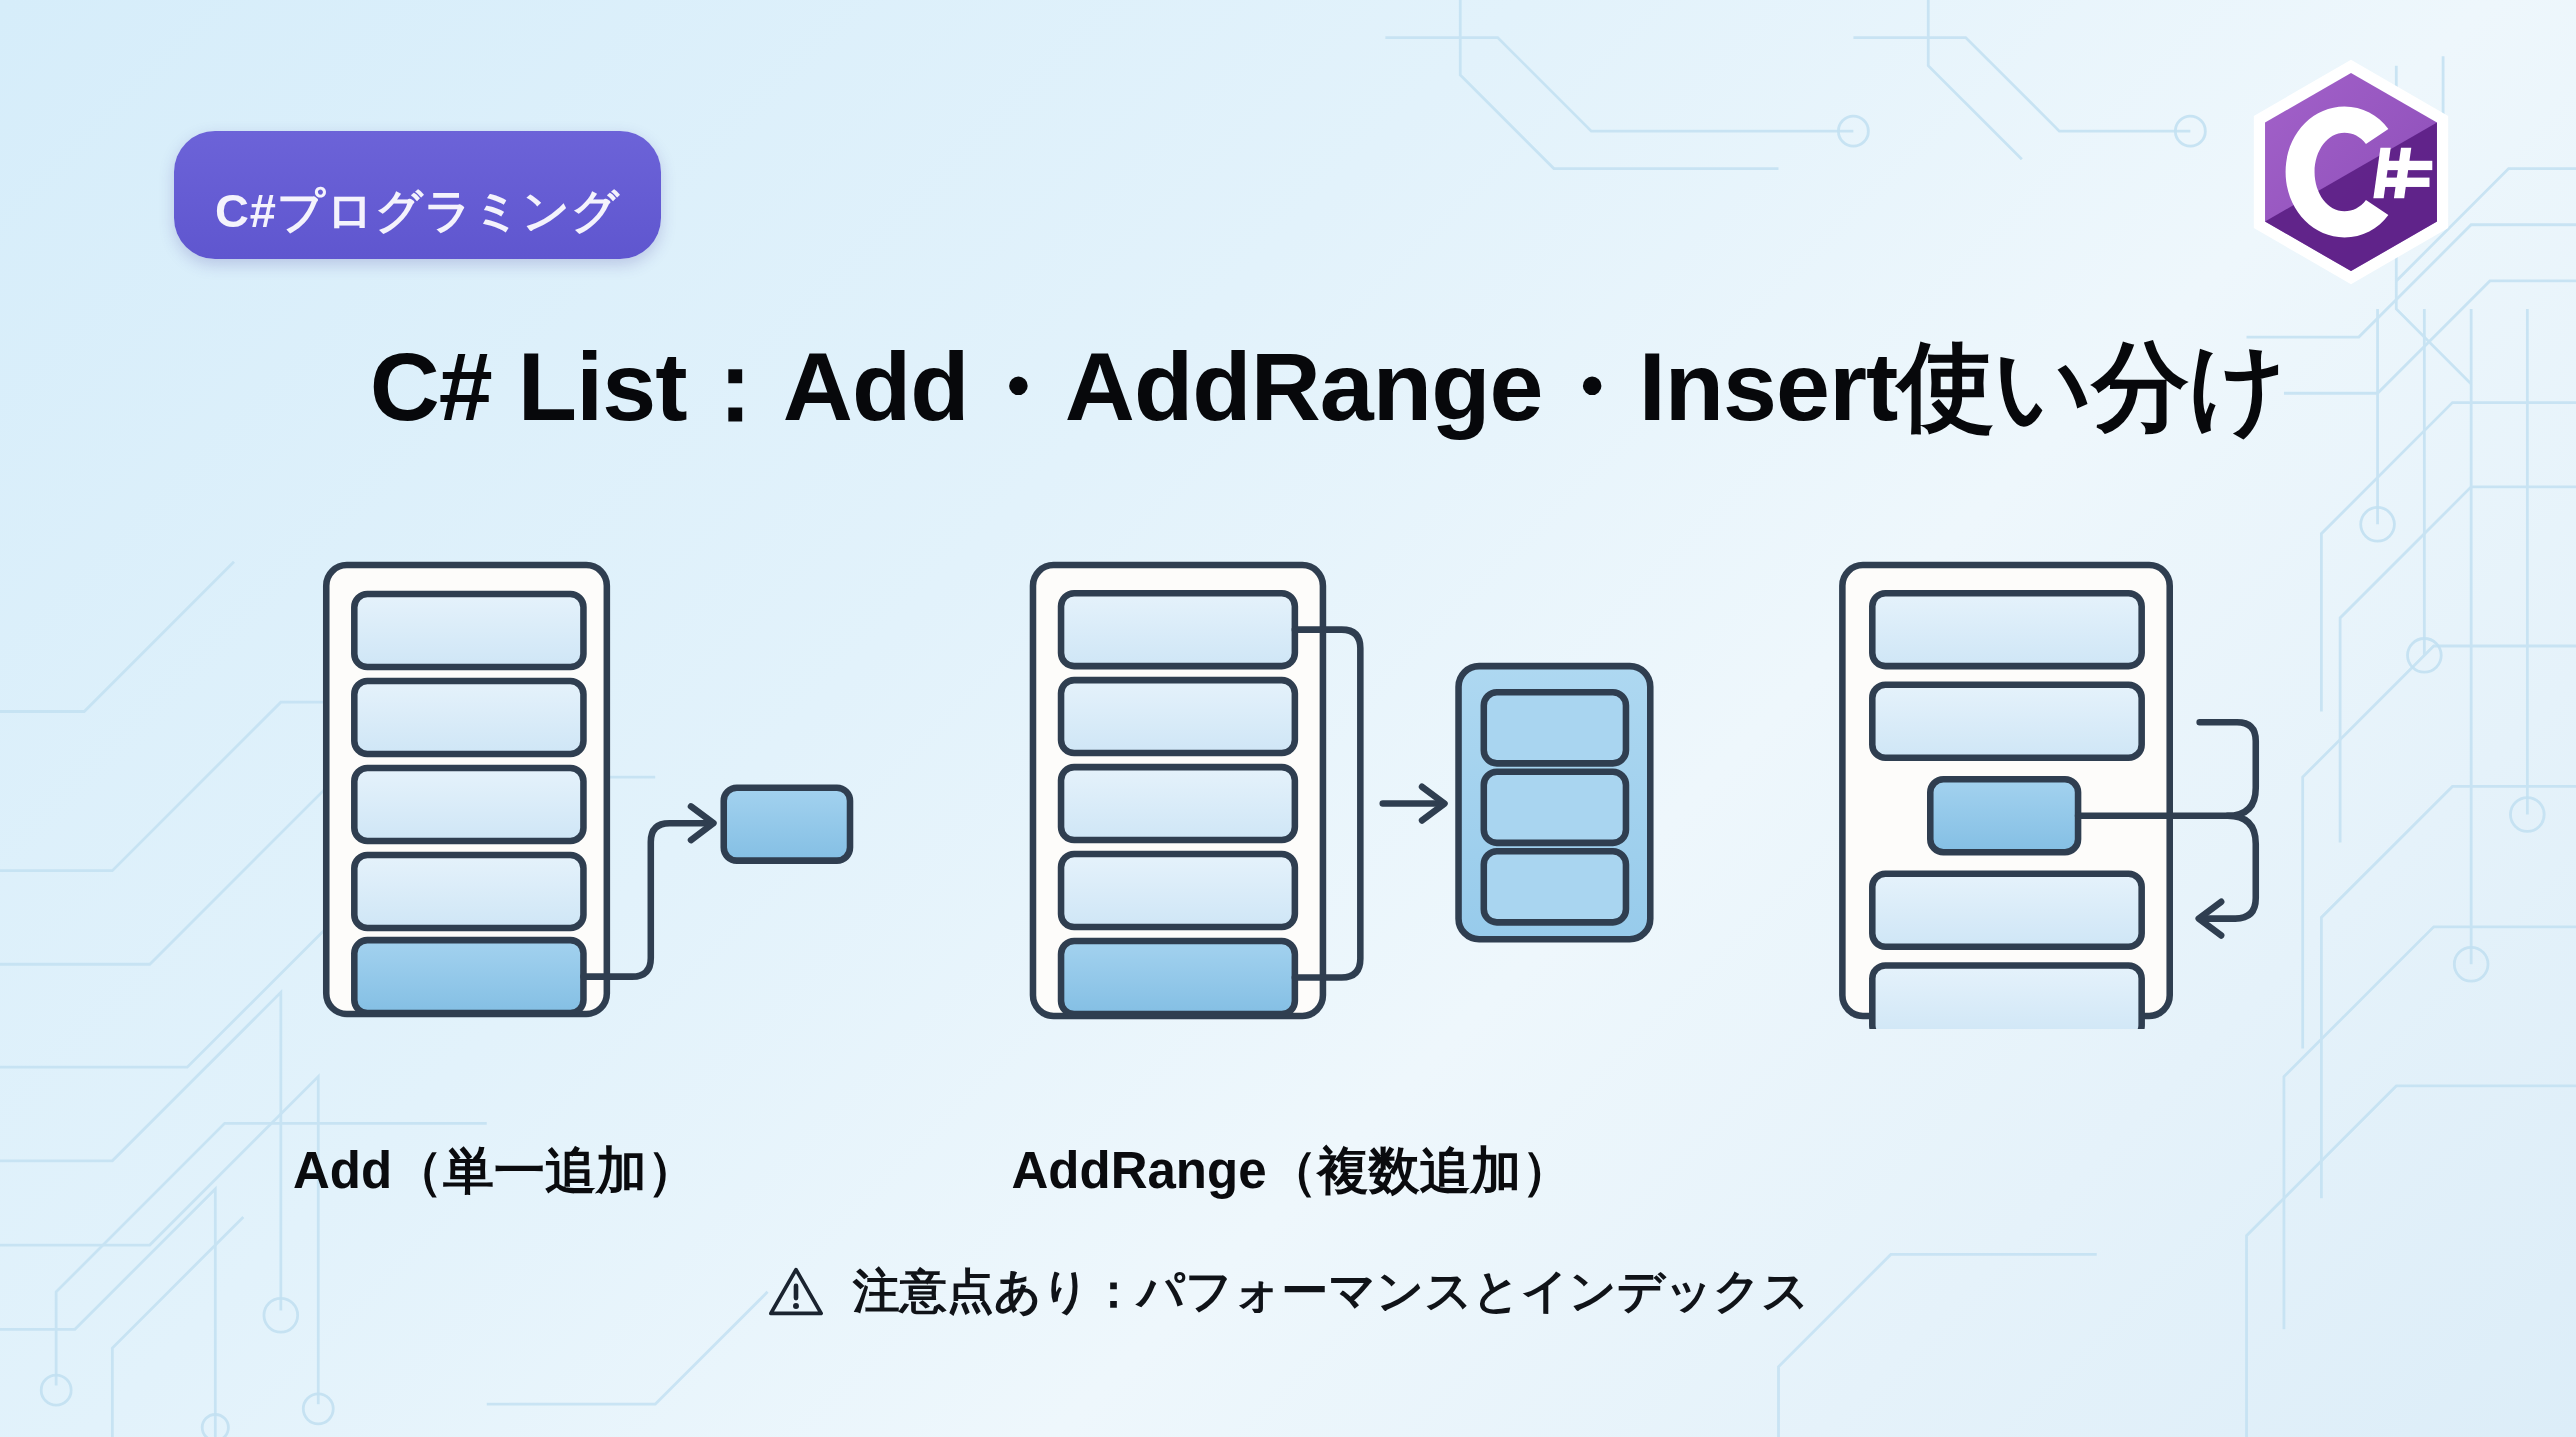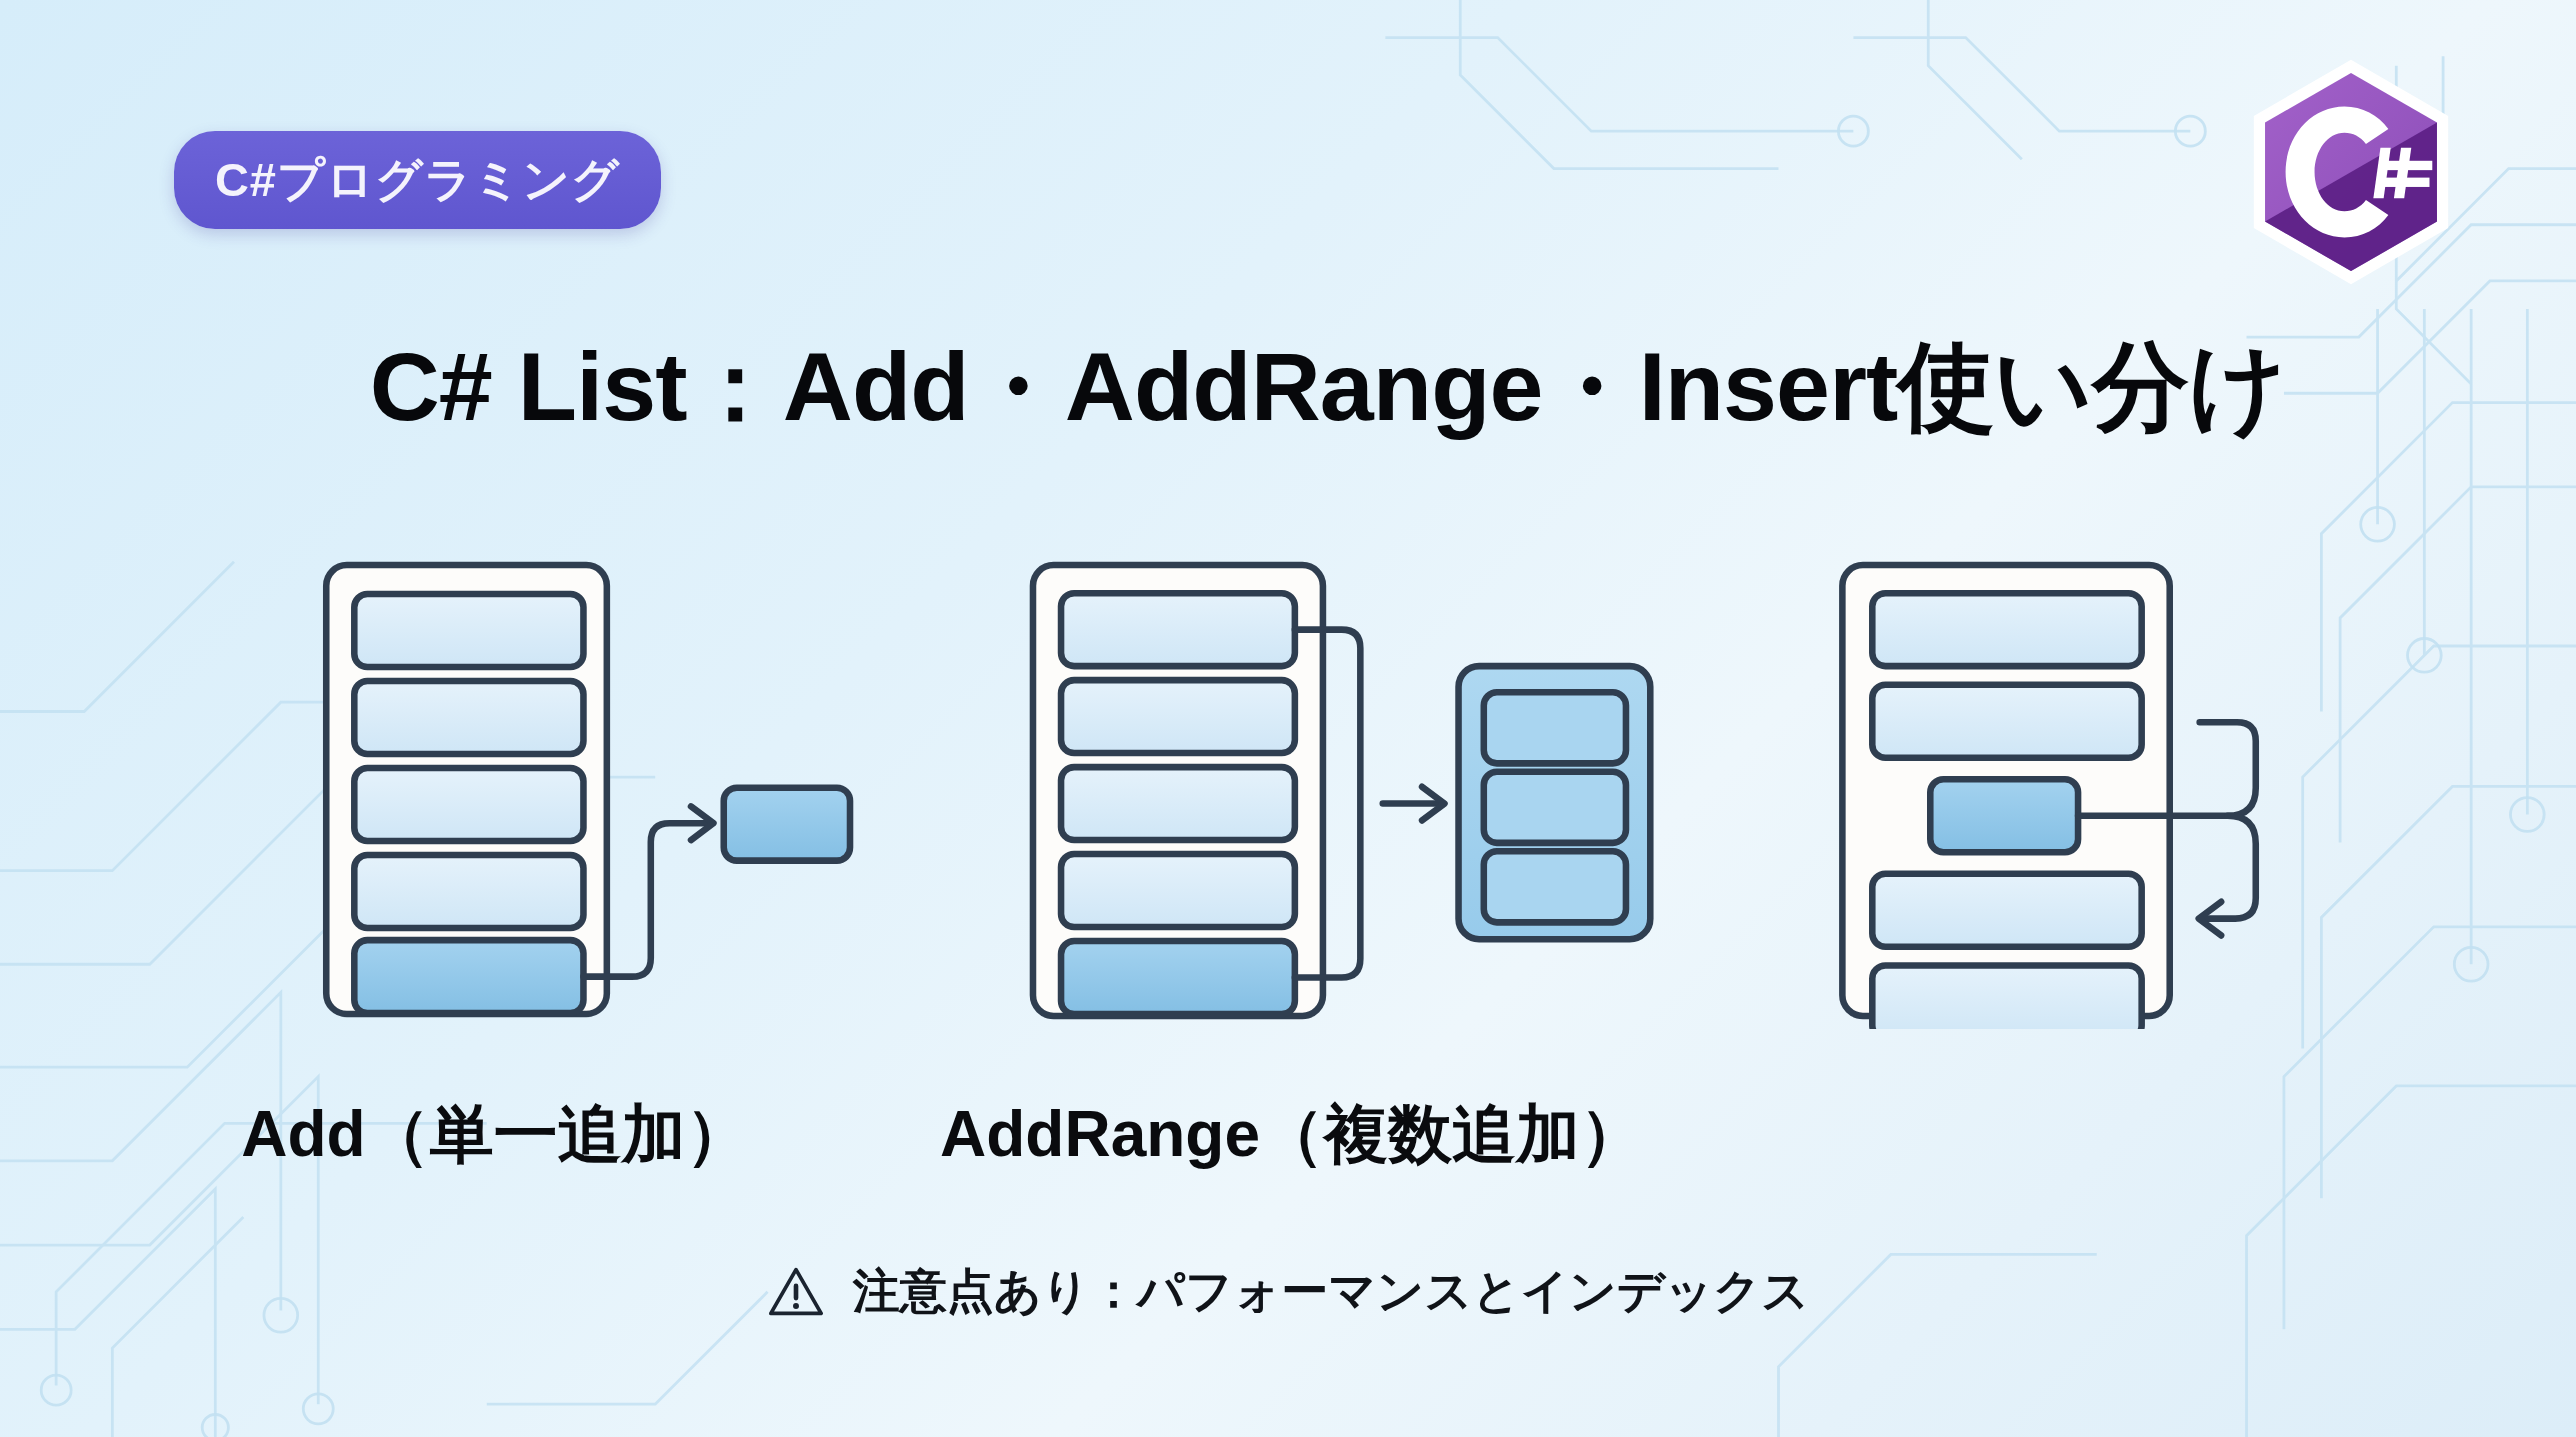--- a/index.html
+++ b/index.html
@@ -29,23 +29,23 @@
     width: 2576px; height: 1438px;
     pointer-events: none;
   }
 
   
   #badge {
     position: absolute;
     left: 174px;
     top: 131px;
     height: 96px;
-    padding: 1px 41px;
+    padding: 16px 41px;
     display: flex;
-    align-items: center;
+    align-items: flex-end;
     border-radius: 41px;
     background: linear-gradient(180deg, #6c63d8 0%, #5f56cf 100%);
     box-shadow: 0 5.6px 15px rgba(70,60,160,0.22);
   }
   #badge .badge-text {
     color: #f4f3fc;
     font-size: 47px;
     font-weight: bold;
     letter-spacing: 0.9px;
     white-space: nowrap;
@@ -78,23 +78,23 @@
 
   
   .panel {
     position: absolute;
     top: 552px;
   }
   .panel svg { display: block; }
 
   .caption {
     position: absolute;
-    top: 1091px;
+    top: 1137px;
     text-align: center;
-    font-size: 64px;
+    font-size: 51px;
     font-weight: bold;
     color: #0a0b0e;
     white-space: nowrap;
   }
   #caption-add      { left: 168px;  width: 655px; }
   #caption-addrange { left: 871px;  width: 842px; }
   #caption-insert   { left: 1732px; width: 749px; }
 
   
   #footer {

